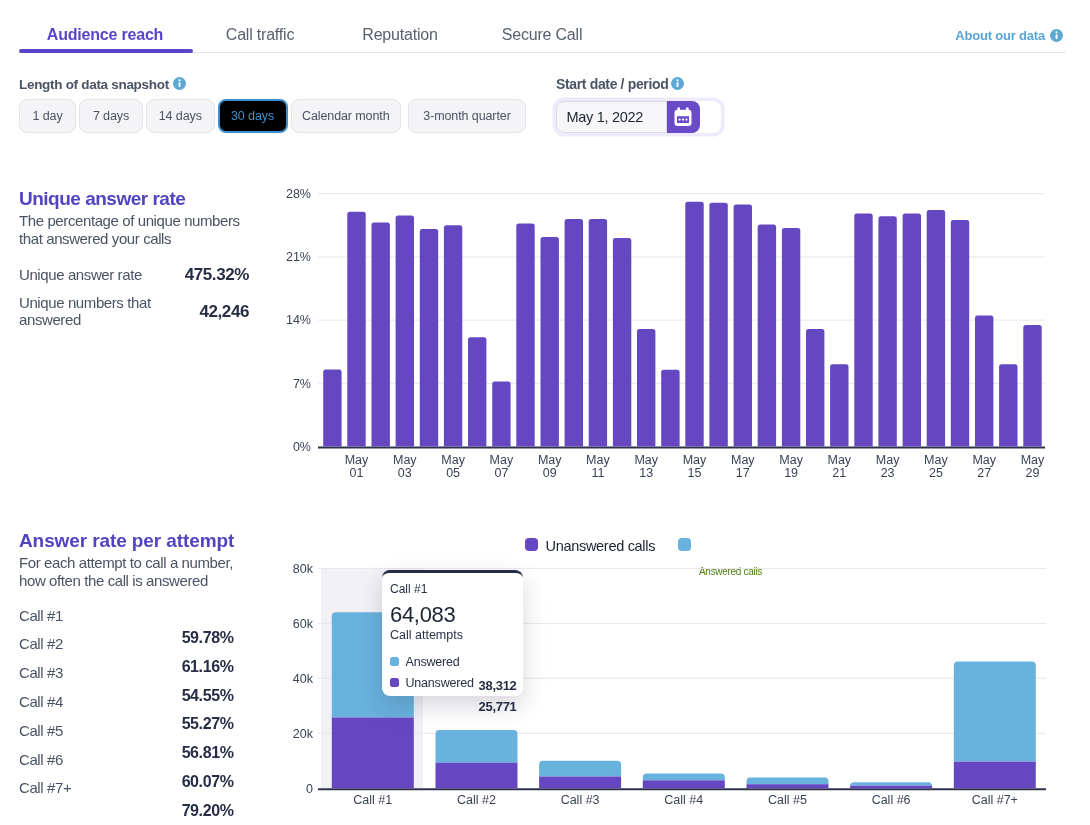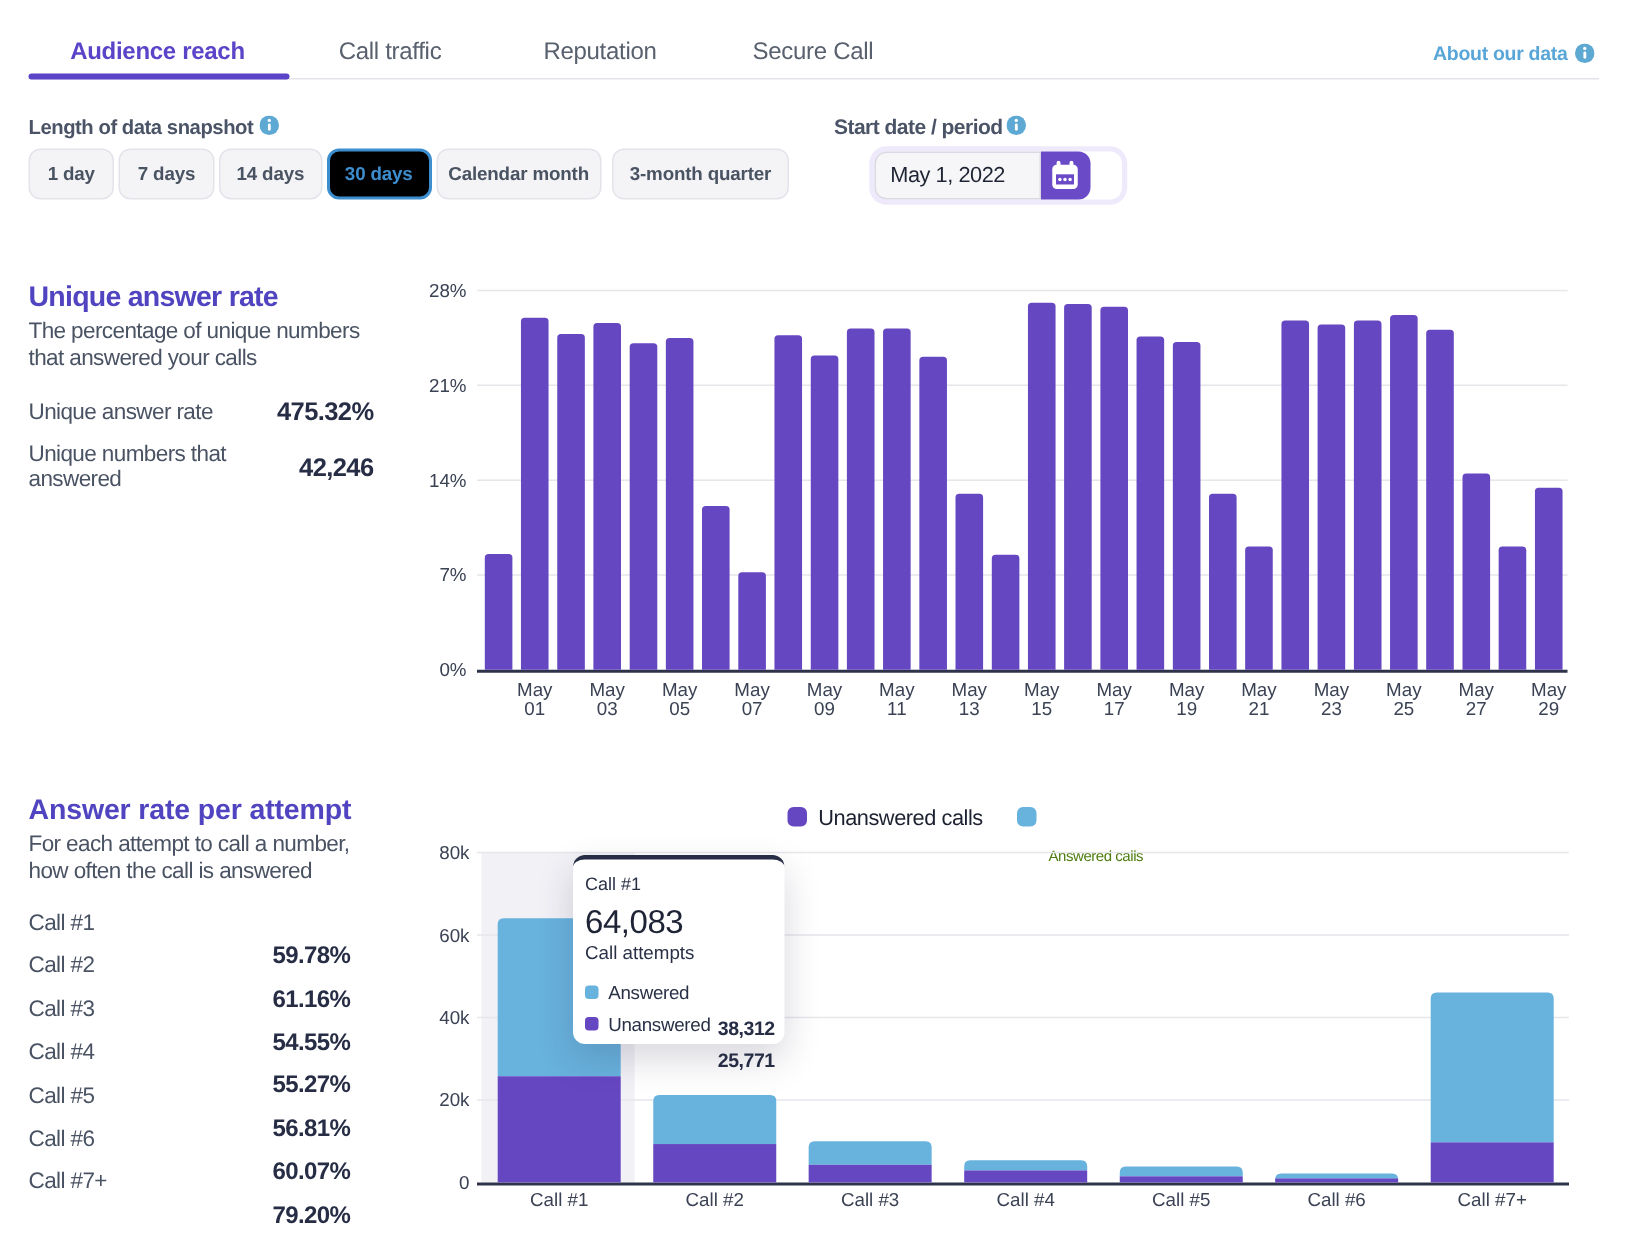--- a/index.html
+++ b/index.html
@@ -1,19 +1,19 @@
 <!DOCTYPE html>
 <html><head><meta charset="utf-8">
 <style>
 * { margin:0; padding:0; box-sizing:border-box; }
 html,body { width:1090px; height:825px; background:#fff; font-family:"Liberation Sans", sans-serif; overflow:hidden; }
 .abs { position:absolute; }
 .tab { position:absolute; top:26px; font-size:16px; color:#59616f; white-space:nowrap; transform:translateX(-50%); letter-spacing:-0.2px; }
 .btn { position:absolute; top:99px; height:34px; background:#f4f4f7; border:1px solid #e3e4ea; border-radius:8px; letter-spacing:-0.2px;
-       font-size:12.5px; font-weight:bold; color:#495362; display:flex; align-items:center; justify-content:center; letter-spacing:-0.1px; }
+       font-size:12.5px; font-weight:normal; color:#495362; display:flex; align-items:center; justify-content:center; letter-spacing:-0.1px; }
 .lbl { position:absolute; font-size:14px; font-weight:bold; color:#4b5466; letter-spacing:-0.35px; }
 .h2 { position:absolute; left:19px; font-size:19px; font-weight:bold; color:#5144c0; letter-spacing:-0.5px; }
 .desc { position:absolute; left:19px; font-size:15px; line-height:18.6px; color:#4a5363; letter-spacing:-0.4px; }
 .srow-l { position:absolute; left:19px; font-size:15px; color:#4a5363; letter-spacing:-0.4px; }
 .srow-v { position:absolute; font-size:17px; font-weight:bold; color:#262d45; letter-spacing:-0.4px; transform:translateX(-100%); }
 .crow-v { position:absolute; font-size:16px; font-weight:bold; color:#262d45; letter-spacing:-0.4px; transform:translateX(-100%);margin-top:23px; }
 </style></head>
 <body>
 <div class="abs" style="left:0;top:0;width:1090px;height:825px;">
 
@@ -42,21 +42,21 @@
 <div class="btn" style="left:217.5px;width:70px;background:#000000;border:2px solid #3d8ecf;color:#3d8ecf">30 days</div>
 <div class="btn" style="left:290.5px;width:110.5px">Calendar month</div>
 <div class="btn" style="left:408px;width:118px">3-month quarter</div>
 
 <div class="lbl" style="left:556px;top:76px">Start date / period</div>
 <svg style="position:absolute;left:671px;top:77px" width="13" height="13" viewBox="0 0 13 13">
       <circle cx="6.5" cy="6.5" r="6.5" fill="#5ea9d4"></circle>
       <rect x="5.6" y="5.3" width="1.9" height="4.8" rx="0.95" fill="#fff"></rect>
       <circle cx="6.5" cy="3.3" r="1.1" fill="#fff"></circle>
     </svg>
-<div class="abs" style="left:556px;top:100.5px;width:165px;height:32px;border-radius:8px;box-shadow:0 0 0 3.5px #efeafb;margin-left:27px;">
+<div class="abs" style="left:556px;top:100.5px;width:165px;height:32px;border-radius:8px;box-shadow:0 0 0 3.5px #efeafb;">
   <div class="abs" style="left:0;top:0;width:110.5px;height:32px;background:#f6f6f8;border:1px solid #d9dae3;border-radius:8px 0 0 8px;font-size:14.5px;color:#1e2433;display:flex;align-items:center;justify-content:center;letter-spacing:-0.3px;padding-right:13px">May 1, 2022</div>
   <div class="abs" style="left:110.5px;top:0;width:33px;height:32px;background:#6b4ac8;border-radius:0 8px 8px 0;display:flex;align-items:center;justify-content:center">
         <svg width="18" height="20" viewBox="0 0 18 20">
           <rect x="0.5" y="2.8" width="17" height="16.2" rx="3" fill="#fff"></rect>
           <rect x="3" y="9.2" width="12" height="6.8" fill="#6b4ac8"></rect>
           <circle cx="5.6" cy="12.6" r="1.15" fill="#fff"></circle>
           <circle cx="9" cy="12.6" r="1.15" fill="#fff"></circle>
           <circle cx="12.4" cy="12.6" r="1.15" fill="#fff"></circle>
           <rect x="3.4" y="0.2" width="2.6" height="4.6" rx="1.3" fill="#fff"></rect>
           <rect x="12" y="0.2" width="2.6" height="4.6" rx="1.3" fill="#fff"></rect>

